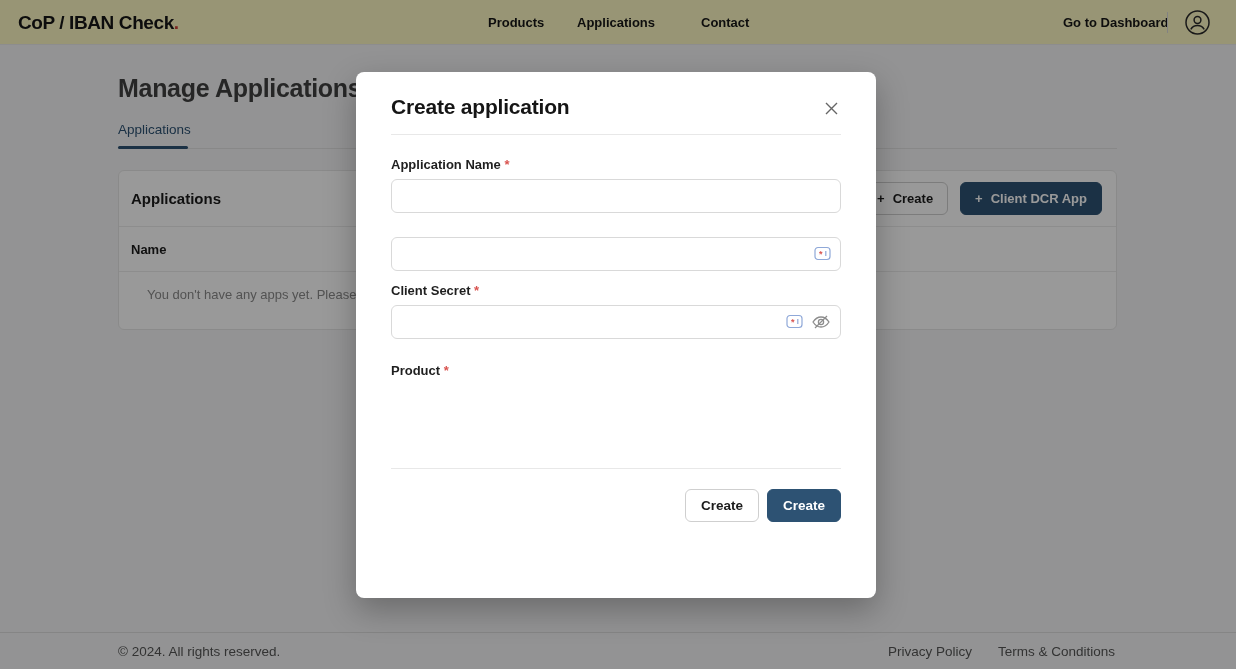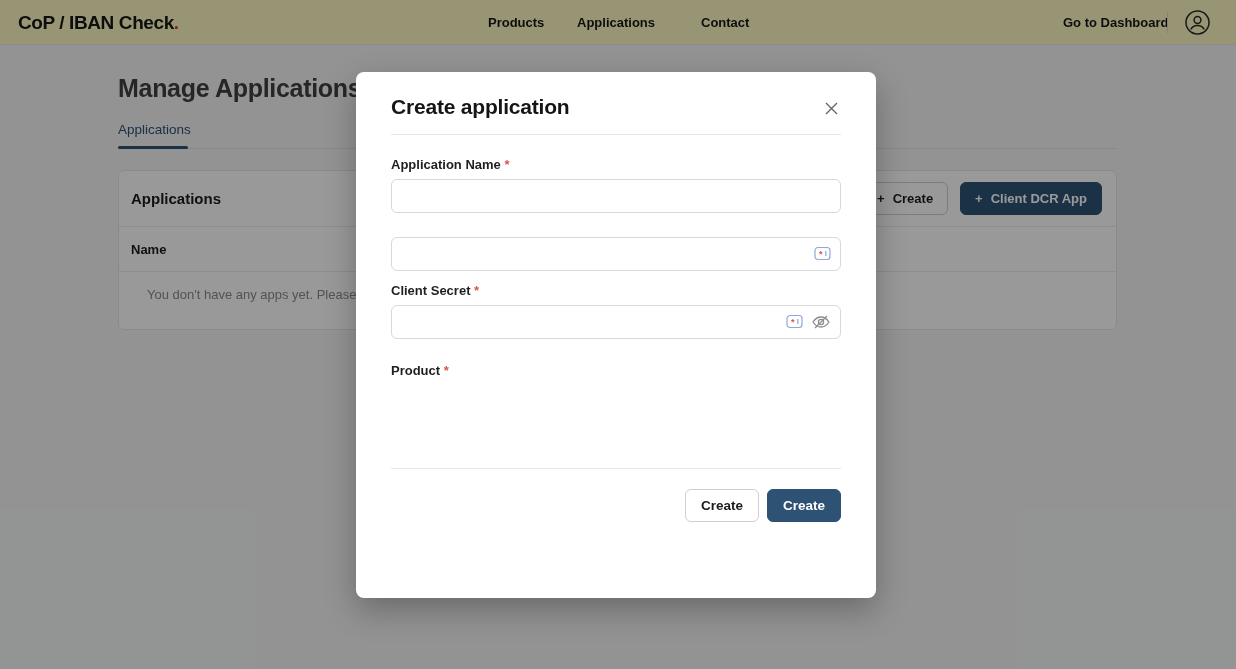--- a/index.html
+++ b/index.html
@@ -100,20 +100,27 @@
         <button class="btn btn-primary">
             <span>+</span>
             <span>Client DCR App</span>
           </button>
       </div>
     </div>
     <div class="name-row">Name</div>
     <div class="empty-row">You don't have any apps yet. Please c</div>
   </div>
 
+  <div class="footer">
+    <span class="footer-copy">© 2024. All rights reserved.</span>
+    <div class="footer-links">
+      <span class="footer-link">Privacy Policy</span>
+      <span class="footer-link">Terms &amp; Conditions</span>
+    </div>
+  </div>
 
   <div class="overlay"></div>
 
   <div class="modal">
     <div class="modal-title-row">
       <span class="modal-title">Create application</span>
       <button class="modal-close" aria-label="close">
         <svg width="15" height="15" viewBox="0 0 15 15">
             <path d="M2 2 L13 13 M13 2 L2 13" stroke="#666" stroke-width="1.4" fill="none"></path>
           </svg>

